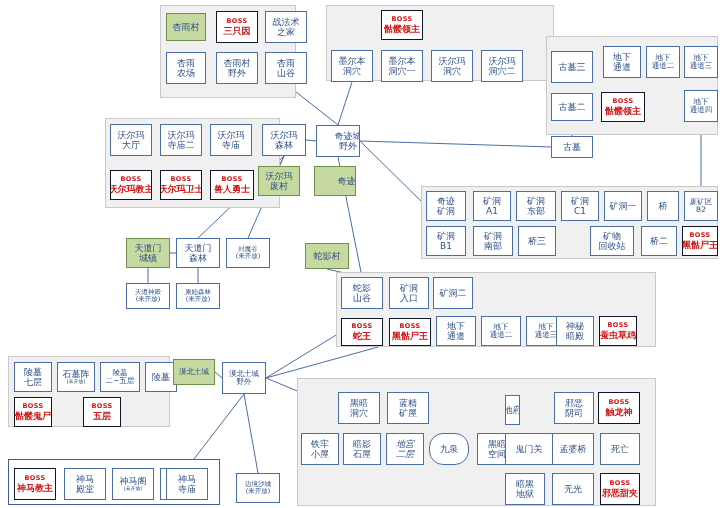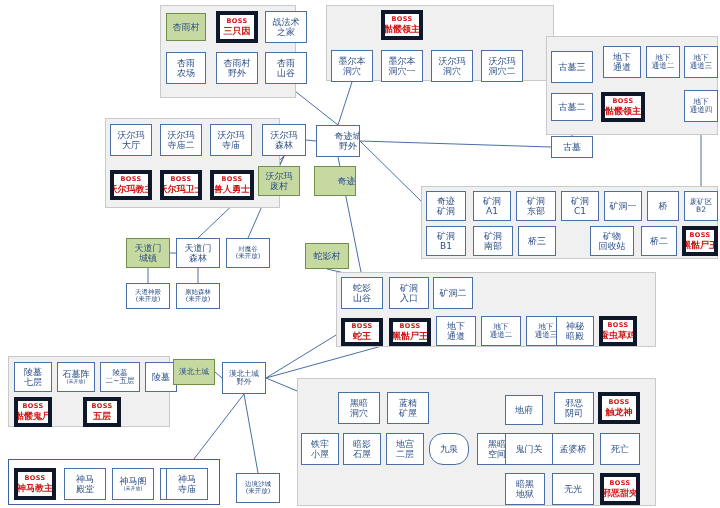--- a/index.html
+++ b/index.html
@@ -30,21 +30,21 @@
     align-items:center;
     justify-content:center;
     text-align:center;
     line-height:1.12;
     font-size:9px;
     letter-spacing:0px;
     overflow:hidden;
   }
   .node .l1,.node .l2{display:block;white-space:nowrap;}
   .node.green{background:#c6d9a1;border:1px solid #6f8f4a;}
-  .node.boss{border:4px solid #0f172a;color:#d01515;}
+  .node.boss{border:1px solid #0f172a;color:#d01515;}
   .node.boss .l1{color:#d01515;font-size:6.5px;font-weight:bold;letter-spacing:.4px;}
   .node.boss .l2{color:#d01515;font-size:9px;font-weight:bold;}
   .node.small .l1{font-size:7.5px;}
   .node.small .l2{font-size:7.5px;}
   .node.tiny .l2{font-size:5px;}
   .node.sub .l1{font-size:6.5px;}
   .node.sub .l2{font-size:6.5px;}
 </style>
 </head>
 <body>
@@ -437,32 +437,32 @@
       <span class="l2">矿屋</span>
     </div>
     <div class="node" style="left: 301px; top: 433px; width: 38px; height: 32px;">
       <span class="l1">铁牢</span>
       <span class="l2">小屋</span>
     </div>
     <div class="node" style="left: 343px; top: 433px; width: 38px; height: 32px;">
       <span class="l1">暗影</span>
       <span class="l2">石屋</span>
     </div>
-    <div class="node" style="left: 386px; top: 433px; width: 38px; height: 32px;">
+    <div class="node" style="left: 386px; top: 433px; width: 38px; height: 32px; font-style: italic;">
       <span class="l1">地宫</span>
       <span class="l2">二层</span>
     </div>
     <div class="node" style="left: 429px; top: 433px; width: 40px; height: 32px; border-radius: 14px;">
       <span class="l1">九泉</span>
     </div>
     <div class="node" style="left: 477px; top: 433px; width: 40px; height: 32px;">
       <span class="l1">黑暗</span>
       <span class="l2">空间</span>
     </div>
-    <div class="node" style="left: 505px; top: 395px; width: 38px; height: 30px; justify-content: center;">
+    <div class="node" style="left: 505px; top: 395px; width: 15px; height: 30px; justify-content: center;">
       <span class="l1">地府</span>
     </div>
     <div class="node" style="left: 554px; top: 392px; width: 40px; height: 32px;">
       <span class="l1">邪恶</span>
       <span class="l2">阴司</span>
     </div>
     <div class="node boss" style="left: 598px; top: 392px; width: 42px; height: 32px;">
       <span class="l1">BOSS</span>
       <span class="l2">触龙神</span>
     </div>

